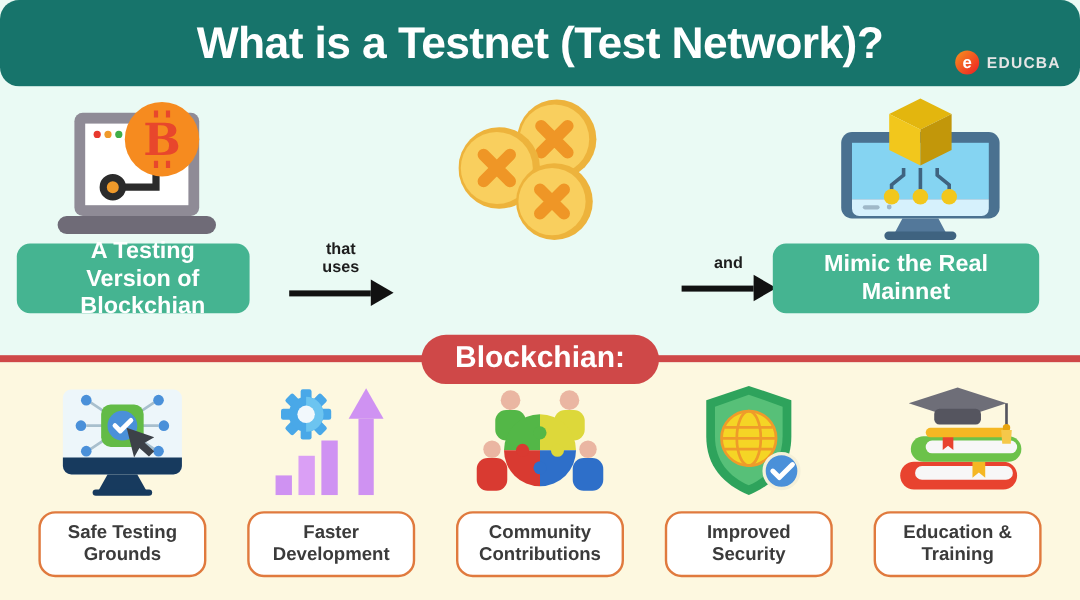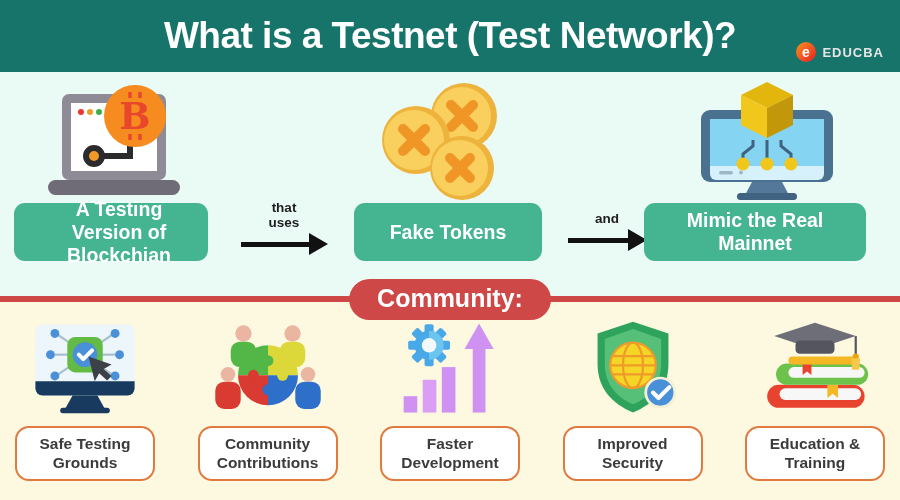--- a/index.html
+++ b/index.html
@@ -2,21 +2,21 @@
 <html><head>
 <meta charset="utf-8">
 <style>
   * { margin:0; padding:0; box-sizing:border-box; }
   html,body { width:900px; height:500px; overflow:hidden; }
   body { font-family:"Liberation Sans", sans-serif; }
   .poster { position:relative; width:900px; height:500px; background:#eafaf4; overflow:hidden; }
 
   
   .hdr { position:absolute; top:0; left:0; width:900px; height:72px; background:#17746b;
-         display:flex; align-items:center; justify-content:center; }
+         display:flex; align-items:center; justify-content:center;border-radius:16px; }
   .hdr h1 { color:#ffffff; font-size:37px; font-weight:bold; letter-spacing:-0.5px; }
   .brand { position:absolute; right:16px; bottom:9px; display:flex; align-items:center; gap:5px; }
   .brand span { color:#e5e5e5; font-size:13px; font-weight:bold; letter-spacing:1px; }
 
   
   .flow { position:absolute; top:72px; left:0; width:900px; height:226px; background:#eafaf4; }
   .flow svg.fi { position:absolute; }
   #ic-laptop  { left:28px;  top:10px; width:162px; height:118px; }
   #ic-coins   { left:382px; top:4px;  width:134px; height:124px; }
   #ic-monitor { left:693px; top:8px;  width:148px; height:120px; }
@@ -41,21 +41,21 @@
                 border-top:11px solid transparent; border-bottom:11px solid transparent; }
 
   
   .divider-line { position:absolute; top:296px; left:0; width:900px; height:6px; background:#cf4848; }
   .imp-pill { position:absolute; top:279px; left:50%; transform:translateX(-50%);
               background:#cf4848; color:#ffffff; font-weight:bold; font-size:25px;
               padding:5px 28px 7px; border-radius:24px; white-space:nowrap; z-index:3; }
 
   
   .importance { position:absolute; top:302px; left:0; width:900px; height:198px; background:#fdf8e0;
-                display:flex; justify-content:space-between; padding:16px 1px 0; }
+                display:flex; justify-content:space-between; padding:16px 18px 0; }
   .imp-item { width:168px; display:flex; flex-direction:column; align-items:center; }
   .imp-item svg { width:124px; height:100px; }
   .imp-box { margin-top:8px; background:#ffffff; border:2.5px solid #e07a3e; border-radius:14px;
              min-height:54px; display:flex; align-items:center; justify-content:center;
              padding:6px 12px; text-align:center; font-weight:bold; font-size:15.5px;
              color:#3b3b3b; line-height:1.25; max-width:150px; }
   .imp-box .inner { width:112px; }
 </style>
 </head>
 <body>
@@ -135,35 +135,34 @@
     <div class="step step1">A Testing Version of Blockchian</div>
 
     <div class="connector c1">
       <div class="connector-label">that uses</div>
       <div class="arrow">
         <div class="arrow-shaft"></div>
           <div class="arrow-head"></div>
       </div>
     </div>
 
-    <div class="step step2">Fake Tokens</div>
 
     <div class="connector c2">
       <div class="connector-label">and</div>
       <div class="arrow">
         <div class="arrow-shaft"></div>
           <div class="arrow-head"></div>
       </div>
     </div>
 
     <div class="step step3">Mimic the Real Mainnet</div>
   </div>
 
   <div class="divider-line"></div>
-  <div class="imp-pill">Community:</div>
+  <div class="imp-pill">Blockchian:</div>
 
   <div class="importance">
 
     <div class="imp-item">
       <svg viewBox="0 0 140 110">
         <rect x="14" y="6" width="112" height="80" rx="8" fill="#edf6fa"></rect>
         <path d="M14,70 h112 v8 a8,8 0 0 1 -8,8 h-96 a8,8 0 0 1 -8,-8 z" fill="#173a5e"></path>
         <path d="M52,26 L40,18 M52,40 L36,40 M52,54 L40,62 M88,26 L100,18 M88,40 L104,40 M88,54 L100,62" stroke="#a8bfcd" stroke-width="2.5"></path>
         <circle cx="36" cy="16" r="5" fill="#4a90d9"></circle>
           <circle cx="31" cy="40" r="5" fill="#4a90d9"></circle>
@@ -173,44 +172,20 @@
           <circle cx="104" cy="64" r="5" fill="#4a90d9"></circle>
         <rect x="50" y="20" width="40" height="40" rx="9" fill="#63bb46"></rect>
         <circle cx="70" cy="40" r="14" fill="#4a90d9"></circle>
         <path d="M63,40 l5,5 l10,-10" stroke="#ffffff" stroke-width="4.5" fill="none" stroke-linecap="round" stroke-linejoin="round"></path>
         <path d="M74,42 L81,70 L86,61 L95,69 L100,64 L91,56 L100,51 Z" fill="#3c4148"></path>
         <path d="M56,86 h28 l9,16 h-46 z" fill="#173a5e"></path>
         <rect x="42" y="100" width="56" height="6" rx="3" fill="#173a5e"></rect>
       </svg>
       <div class="imp-box">
         <div class="inner">Safe Testing Grounds</div>
-      </div>
-    </div>
-
-    <div class="imp-item">
-      <svg viewBox="0 0 130 110">
-        <circle cx="38" cy="17" r="9" fill="#eab6a2"></circle>
-          <rect x="24" y="26" width="28" height="28" rx="10" fill="#53b747"></rect>
-        <circle cx="92" cy="17" r="9" fill="#eab6a2"></circle>
-          <rect x="78" y="26" width="28" height="28" rx="10" fill="#ddd83a"></rect>
-        <circle cx="21" cy="62" r="8" fill="#eab6a2"></circle>
-          <rect x="7" y="70" width="28" height="30" rx="10" fill="#d93a31"></rect>
-        <circle cx="109" cy="62" r="8" fill="#eab6a2"></circle>
-          <rect x="95" y="70" width="28" height="30" rx="10" fill="#2e6fc9"></rect>
-        <path d="M65,30 A33,33 0 0 0 32,63 L65,63 Z" fill="#53b747"></path>
-        <path d="M65,30 A33,33 0 0 1 98,63 L65,63 Z" fill="#ddd83a"></path>
-        <path d="M32,63 A33,33 0 0 0 65,96 L65,63 Z" fill="#d93a31"></path>
-        <path d="M98,63 A33,33 0 0 1 65,96 L65,63 Z" fill="#2e6fc9"></path>
-        <circle cx="65" cy="47" r="6" fill="#53b747"></circle>
-        <circle cx="81" cy="63" r="6" fill="#ddd83a"></circle>
-        <circle cx="65" cy="79" r="6" fill="#2e6fc9"></circle>
-        <circle cx="49" cy="63" r="6" fill="#d93a31"></circle>
-      </svg>
-      <div class="imp-box">
-        <div class="inner">Community Contributions</div>
       </div>
     </div>
 
     <div class="imp-item">
       <svg viewBox="0 0 130 110">
         <g transform="translate(42,30)">
           <g fill="#49a8e8">
             <rect x="-5" y="-23" width="10" height="10" rx="2"></rect>
             <rect x="-5" y="-23" width="10" height="10" rx="2" transform="rotate(45)"></rect>
             <rect x="-5" y="-23" width="10" height="10" rx="2" transform="rotate(90)"></rect>
@@ -230,20 +205,44 @@
         <polygon points="97,6 81,34 113,34" fill="#cf92f2"></polygon>
         <rect x="90" y="34" width="14" height="70" fill="#cf92f2"></rect>
       </svg>
       <div class="imp-box">
         <div class="inner">Faster Development</div>
       </div>
     </div>
 
     <div class="imp-item">
       <svg viewBox="0 0 130 110">
+        <circle cx="38" cy="17" r="9" fill="#eab6a2"></circle>
+          <rect x="24" y="26" width="28" height="28" rx="10" fill="#53b747"></rect>
+        <circle cx="92" cy="17" r="9" fill="#eab6a2"></circle>
+          <rect x="78" y="26" width="28" height="28" rx="10" fill="#ddd83a"></rect>
+        <circle cx="21" cy="62" r="8" fill="#eab6a2"></circle>
+          <rect x="7" y="70" width="28" height="30" rx="10" fill="#d93a31"></rect>
+        <circle cx="109" cy="62" r="8" fill="#eab6a2"></circle>
+          <rect x="95" y="70" width="28" height="30" rx="10" fill="#2e6fc9"></rect>
+        <path d="M65,30 A33,33 0 0 0 32,63 L65,63 Z" fill="#53b747"></path>
+        <path d="M65,30 A33,33 0 0 1 98,63 L65,63 Z" fill="#ddd83a"></path>
+        <path d="M32,63 A33,33 0 0 0 65,96 L65,63 Z" fill="#d93a31"></path>
+        <path d="M98,63 A33,33 0 0 1 65,96 L65,63 Z" fill="#2e6fc9"></path>
+        <circle cx="65" cy="47" r="6" fill="#53b747"></circle>
+        <circle cx="81" cy="63" r="6" fill="#ddd83a"></circle>
+        <circle cx="65" cy="79" r="6" fill="#2e6fc9"></circle>
+        <circle cx="49" cy="63" r="6" fill="#d93a31"></circle>
+      </svg>
+      <div class="imp-box">
+        <div class="inner">Community Contributions</div>
+      </div>
+    </div>
+
+    <div class="imp-item">
+      <svg viewBox="0 0 130 110">
         <path d="M65,4 L104,17 V50 C104,78 88,94 65,104 C42,94 26,78 26,50 V17 Z" fill="#2ea35c"></path>
         <path d="M65,12 L96,23 V50 C96,73 83,87 65,95 C47,87 34,73 34,50 V23 Z" fill="#57c078"></path>
         <circle cx="65" cy="52" r="25" fill="#f5d525" stroke="#ef9b2a" stroke-width="2.5"></circle>
         <ellipse cx="65" cy="52" rx="11" ry="25" fill="none" stroke="#ef9b2a" stroke-width="2.5"></ellipse>
         <path d="M43,42 h44 M40,52 h50 M43,62 h44" stroke="#ef9b2a" stroke-width="2.5" fill="none"></path>
         <circle cx="95" cy="82" r="16" fill="#4a90d9" stroke="#f4f0d8" stroke-width="3"></circle>
         <path d="M87,82 l6,6 l12,-12" stroke="#ffffff" stroke-width="4.5" fill="none" stroke-linecap="round" stroke-linejoin="round"></path>
       </svg>
       <div class="imp-box">
         <div class="inner">Improved Security</div>

